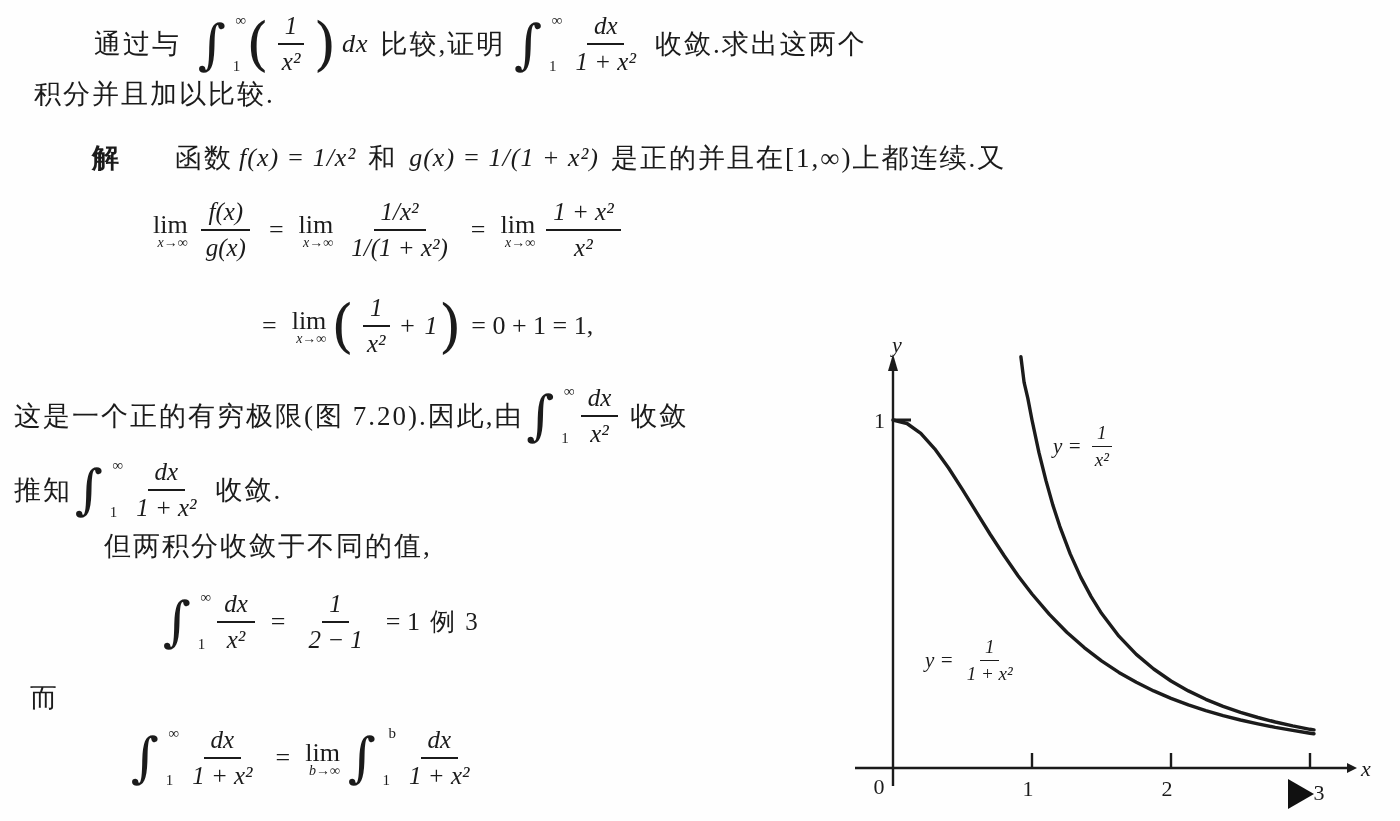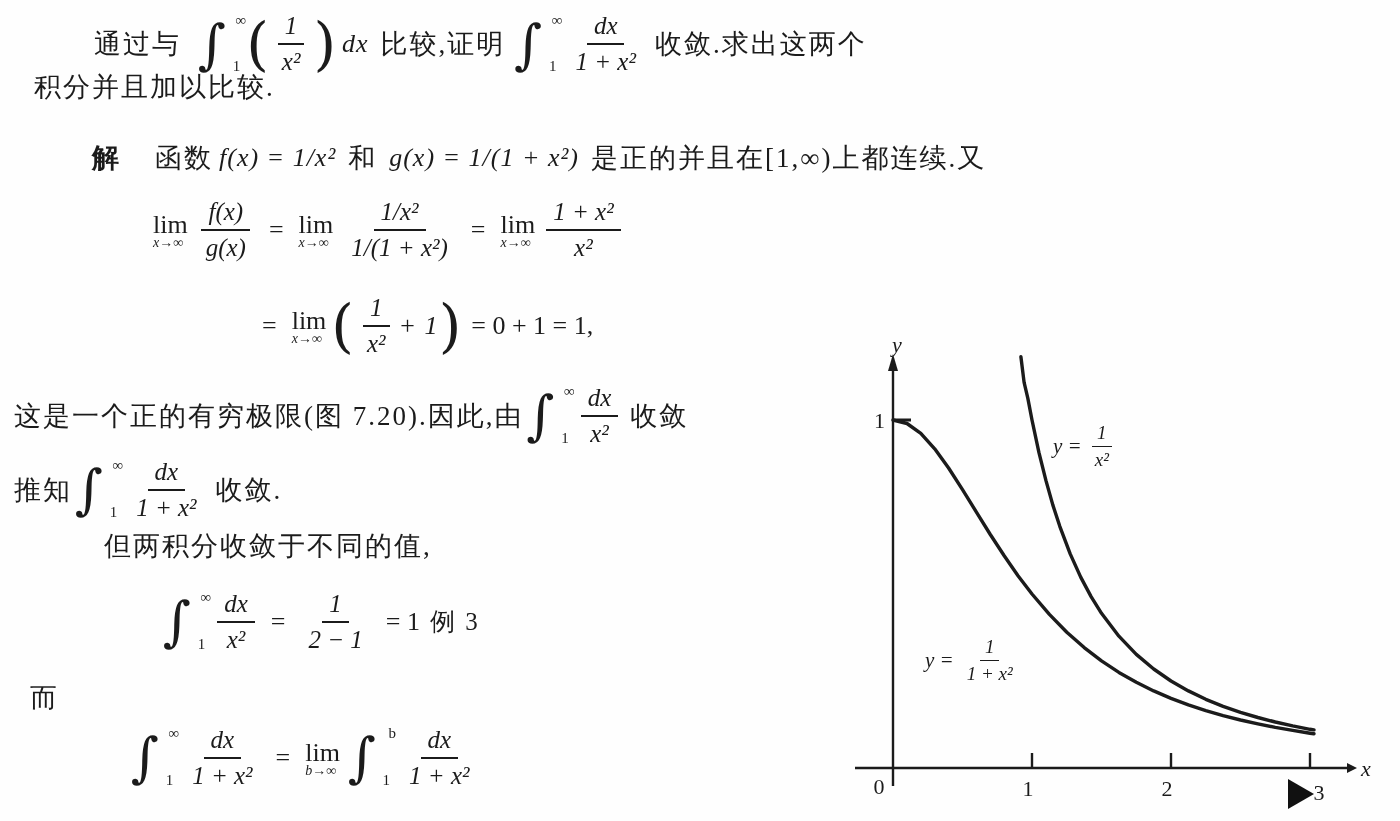--- a/index.html
+++ b/index.html
@@ -15,21 +15,21 @@
   .mfrac{display:inline-flex;flex-direction:column;align-items:center;font-size:25px;
          font-style:italic;margin:0 6px;text-align:center;}
   .fnum{padding:0 7px 3px;border-bottom:2px solid #1b1b1b;white-space:nowrap;}
   .fden{padding:3px 7px 0;white-space:nowrap;}
   
   .mint{position:relative;display:inline-block;margin:0 3px;padding-right:17px;}
   .isign{font-size:54px;line-height:1.02;font-family:"DejaVu Serif",serif;display:block;}
   .ihi{position:absolute;right:-3px;top:-5px;font-size:15px;}
   .ilo{position:absolute;right:3px;bottom:-3px;font-size:15px;}
   
-  .mlim{display:inline-flex;flex-direction:column;align-items:flex-start;margin:0 5px;}
+  .mlim{display:inline-flex;flex-direction:column;align-items:flex-end;margin:0 5px;}
   .lop{font-size:26px;}
   .lunder{font-size:14px;font-style:italic;margin-top:-5px;}
   .bigp{font-size:58px;line-height:.9;font-weight:300;font-family:"DejaVu Serif",serif;}
   
   .figure{position:absolute;left:855px;top:334px;width:545px;height:487px;}
   .figure svg{position:absolute;left:0;top:0;}
   .flabel{position:absolute;display:flex;align-items:center;font-size:21px;font-style:italic;}
   .flabel .mfrac{font-size:19px;margin-left:8px;}
   .flabel .fnum{padding:0 5px 2px;border-bottom:1.6px solid #1b1b1b;}
   .flabel .fden{padding:2px 5px 0;}
@@ -61,27 +61,27 @@
       <span class="ihi">∞</span>
       <span class="ilo">1</span>
     </span>
     <span class="mfrac">
       <span class="fnum">dx</span>
       <span class="fden">1 + x²</span>
     </span>
     <span class="cn gap-s">收敛.求出这两个</span>
   </div>
 
-  <div class="row" style="top:69px;left:34px;">
+  <div class="row" style="top:76px;left:34px;">
     <span class="cn">积分并且加以比较.</span>
   </div>
 
   <div class="row" style="top:140px;left:92px;">
     <span class="cn bold">解</span>
-    <span class="cn" style="margin-left:34px;">函数</span>
+    <span class="cn" style="margin-left:54px;">函数</span>
     <span class="mtext gap-s">f(x) = 1/x²</span>
     <span class="cn gap-s">和</span>
     <span class="mtext gap-s">g(x) = 1/(1 + x²)</span>
     <span class="cn gap-s">是正的并且在[1,∞)上都连续.又</span>
   </div>
 
   <div class="row" style="top:198px;left:148px;">
     <span class="mlim">
       <span class="lop">lim</span>
       <span class="lunder">x→∞</span>

